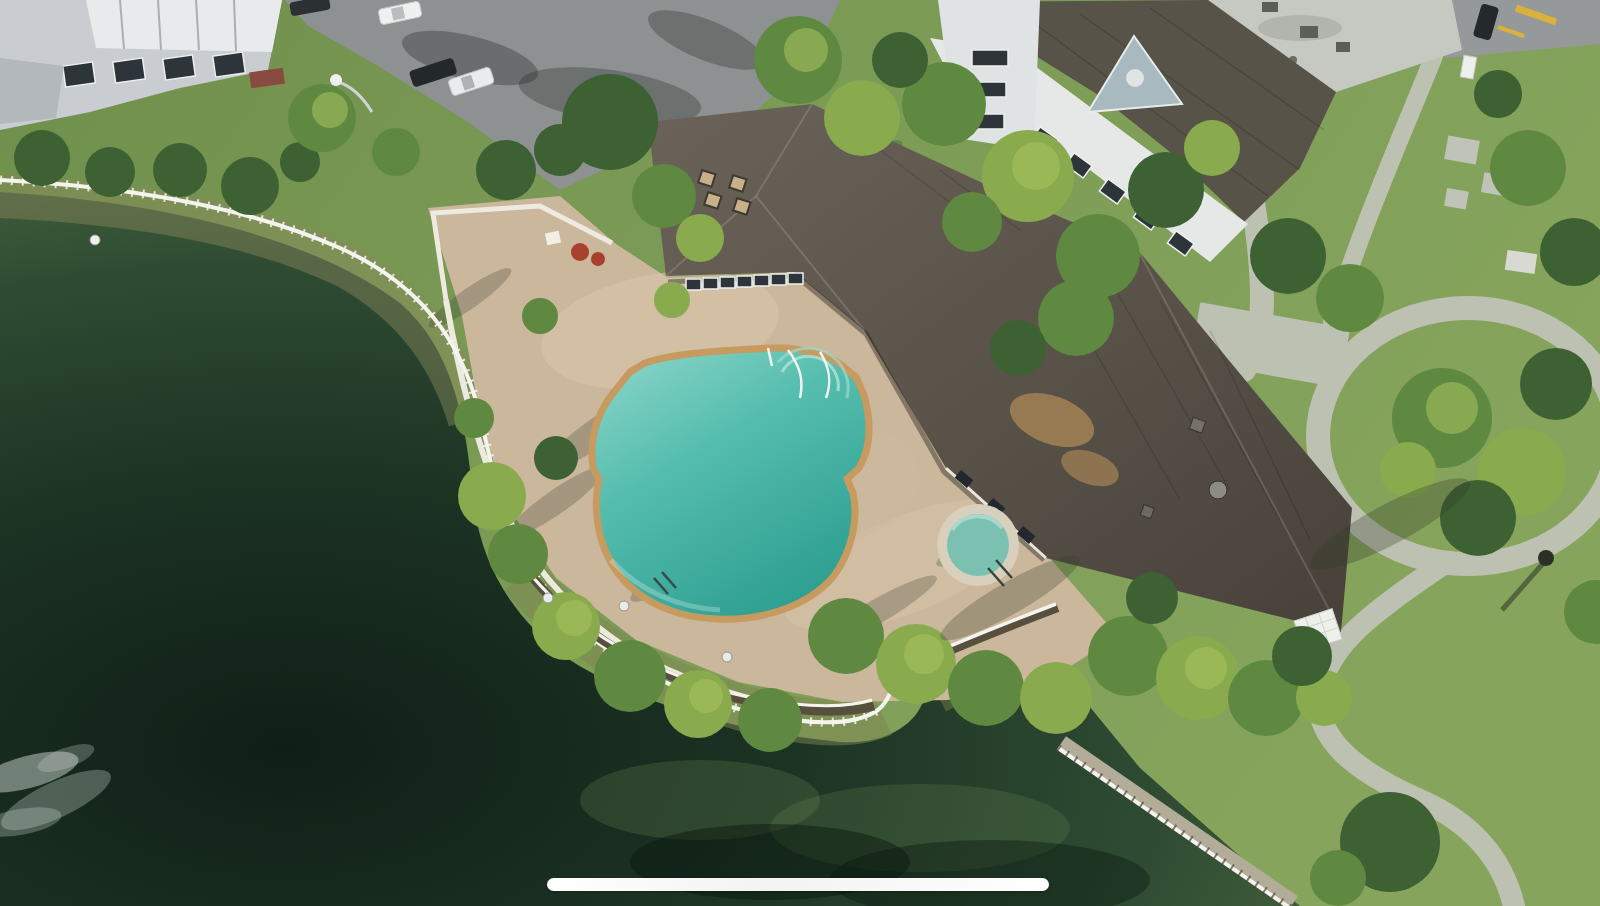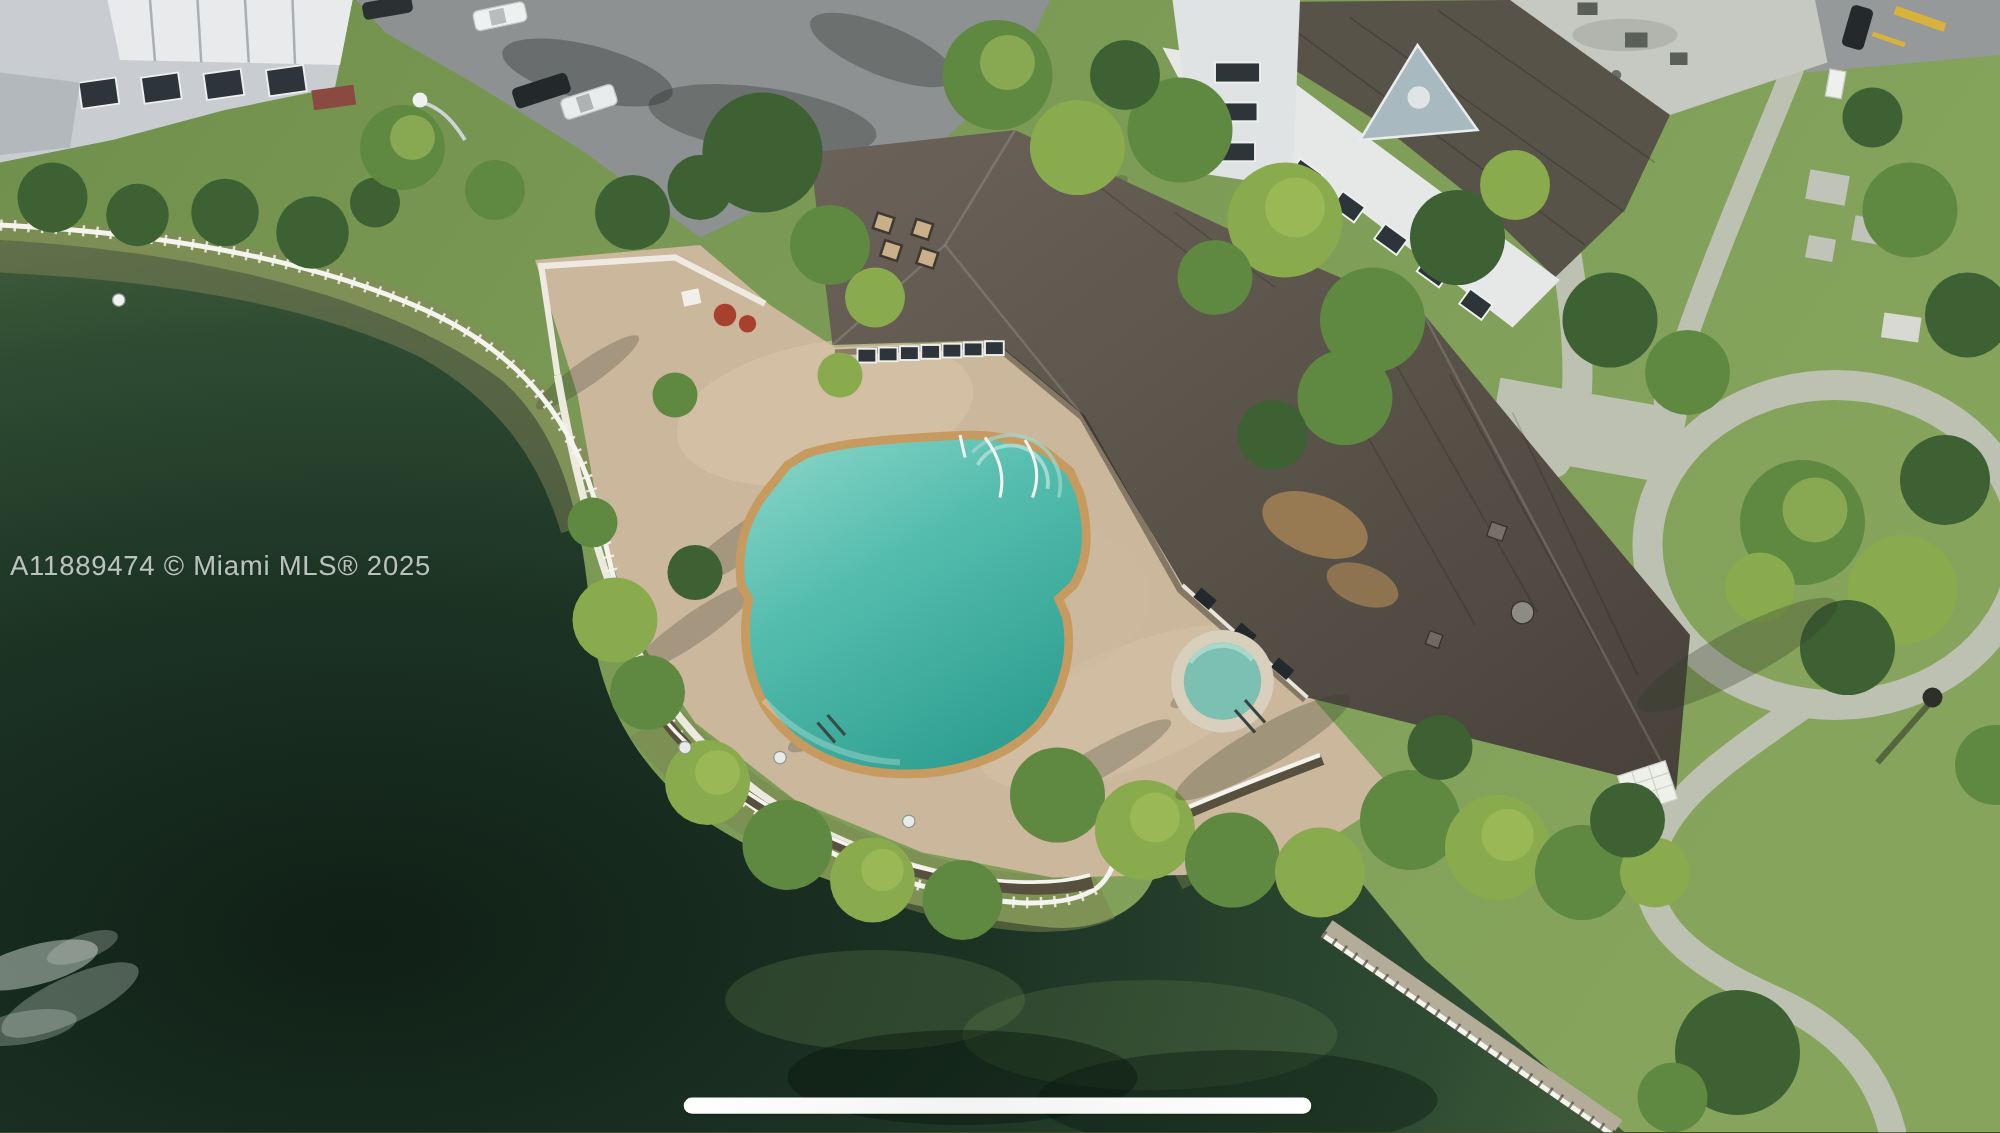--- a/index.html
+++ b/index.html
@@ -369,15 +369,14 @@
     <circle cx="336" cy="80" r="6" fill="#eef1f1"></circle>
     <circle cx="95" cy="240" r="5" fill="#f0f2f0" stroke="#9aa09a"></circle>
     <circle cx="548" cy="598" r="5" fill="#e9ebe8" stroke="#8f958e"></circle>
     <circle cx="624" cy="606" r="5" fill="#e9ebe8" stroke="#8f958e"></circle>
     <circle cx="727" cy="657" r="5" fill="#e9ebe8" stroke="#8f958e"></circle>
     <line x1="1546" y1="560" x2="1502" y2="610" stroke="rgba(35,40,32,.5)" stroke-width="5"></line>
     <circle cx="1546" cy="558" r="8" fill="#2c3028"></circle>
   </g>
 </svg>
 
-<div class="watermark">A11889474 © Miami MLS® 2025</div>
 <div class="home-indicator"></div>
 </div>
 
 </body></html>

